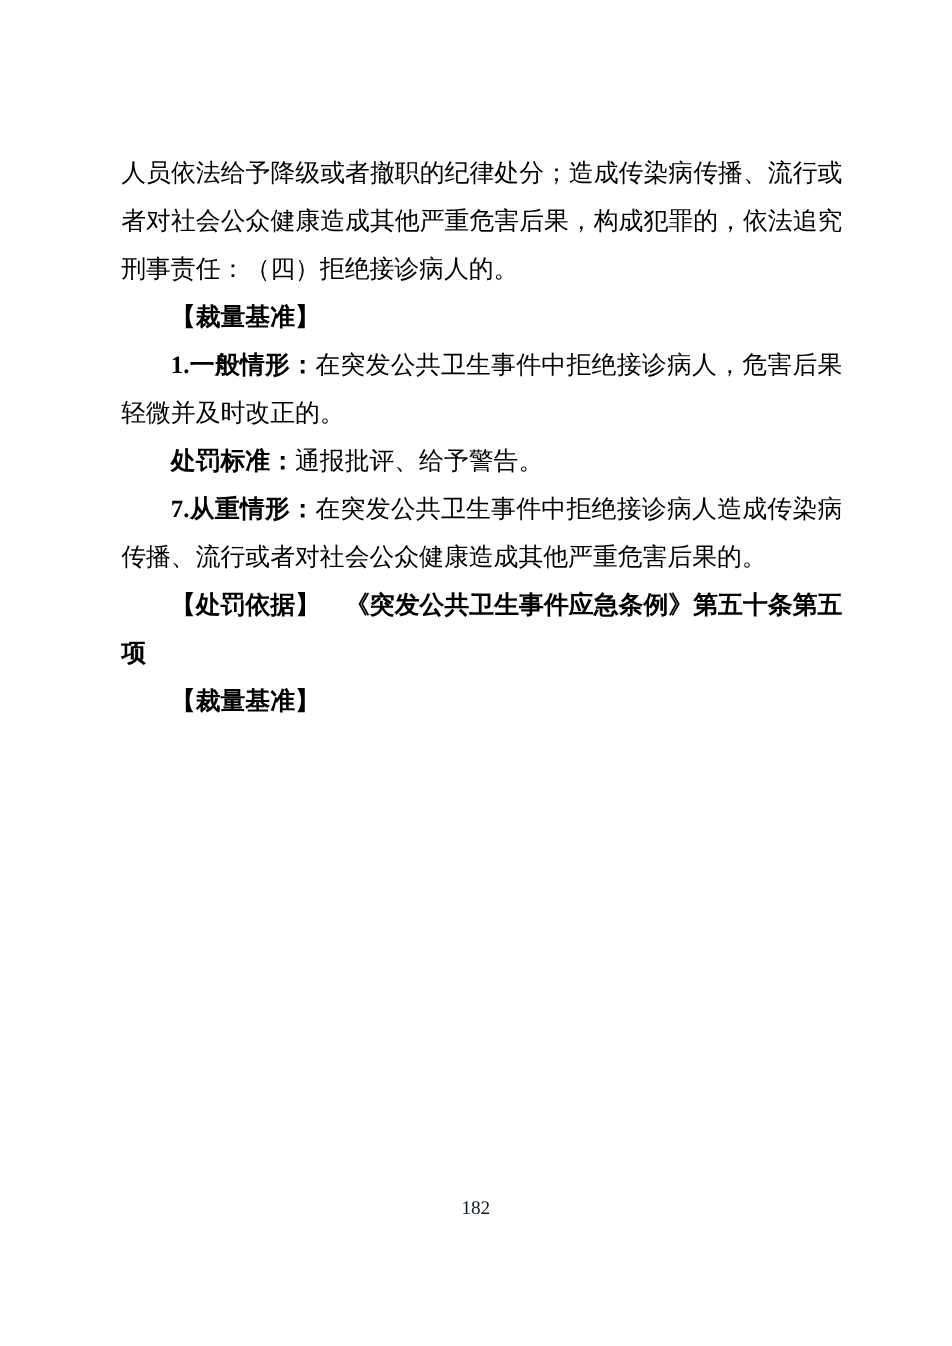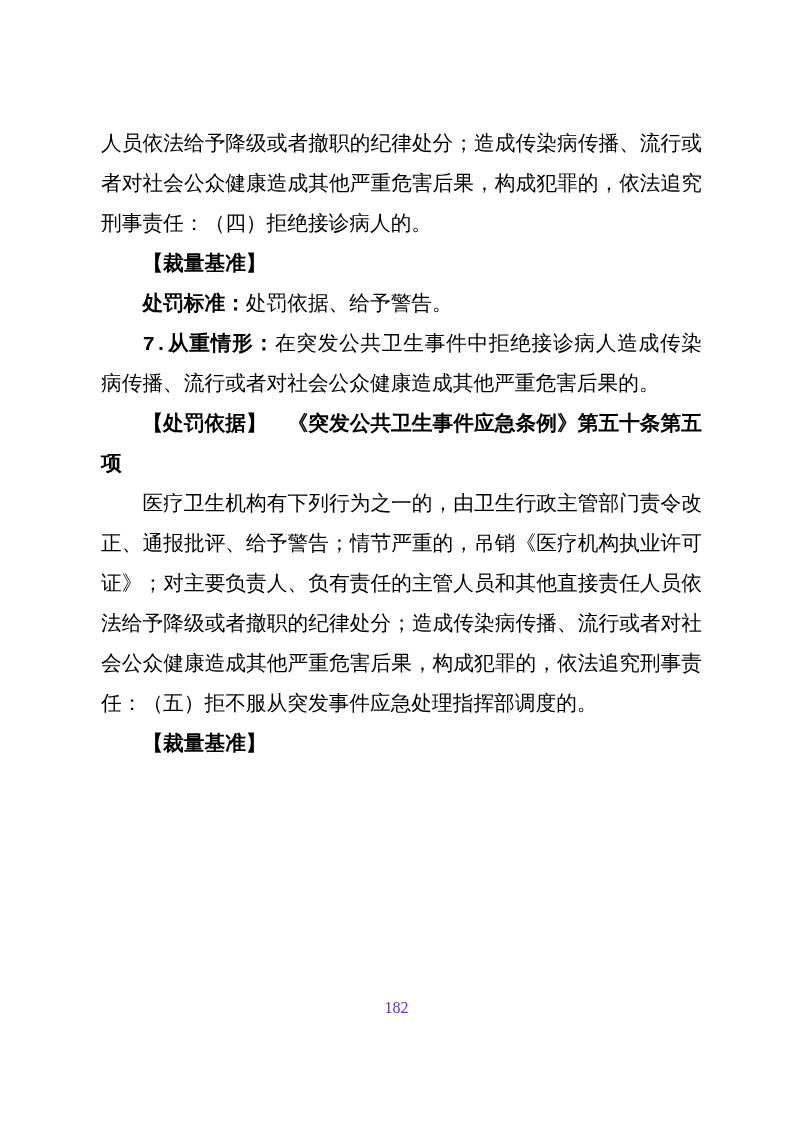--- a/index.html
+++ b/index.html
@@ -19,49 +19,48 @@
   .text-block {
     position: absolute;
     left: 101px;
     top: 125px;
     width: 601px;
     font-size: 20.7px;
     line-height: 40px;
     text-align: justify;
     text-justify: inter-character;
     letter-spacing: 0;
-    font-family: Liberation Mono, monospace;
   }
   .para {
     margin: 0;
     padding: 0;
   }
   .para.indent {
     text-indent: 2em;
   }
   .run { font-weight: normal; }
   .run.bold { font-weight: bold; }
   .footer {
     position: absolute;
     top: 997px;
     left: 0;
     width: 100%;
     text-align: center;
     font-size: 16px;
     line-height: 22px;
-    color: #6d28d9;
+    color: #0f172a;
   }
 </style>
 </head>
 <body>
 
 <div class="page">
   <div class="text-block">
       <p class="para"><span class="run">人员依法给予降级或者撤职的纪律处分；造成传染病传播、流行或者对社会公众健康造成其他严重危害后果，构成犯罪的，依法追究刑事责任：（四）拒绝接诊病人的。</span></p>
       <p class="para indent"><span class="run bold">【裁量基准】</span></p>
-      <p class="para indent"><span class="run bold">处罚标准：</span><span class="run">处罚依据、给予警告。</span></p>
+      <p class="para indent"><span class="run bold">1.一般情形：</span><span class="run">在突发公共卫生事件中拒绝接诊病人，危害后果轻微并及时改正的。</span></p>
+      <p class="para indent"><span class="run bold">处罚标准：</span><span class="run">通报批评、给予警告。</span></p>
       <p class="para indent"><span class="run bold">7.从重情形：</span><span class="run">在突发公共卫生事件中拒绝接诊病人造成传染病传播、流行或者对社会公众健康造成其他严重危害后果的。</span></p>
       <p class="para indent"><span class="run bold">【处罚依据】　《突发公共卫生事件应急条例》第五十条第五项</span></p>
-      <p class="para indent"><span class="run">医疗卫生机构有下列行为之一的，由卫生行政主管部门责令改正、通报批评、给予警告；情节严重的，吊销《医疗机构执业许可证》；对主要负责人、负有责任的主管人员和其他直接责任人员依法给予降级或者撤职的纪律处分；造成传染病传播、流行或者对社会公众健康造成其他严重危害后果，构成犯罪的，依法追究刑事责任：（五）拒不服从突发事件应急处理指挥部调度的。</span></p>
       <p class="para indent"><span class="run bold">【裁量基准】</span></p>
     </div>
   <div class="footer">182</div>
 </div>
 
 </body></html>

